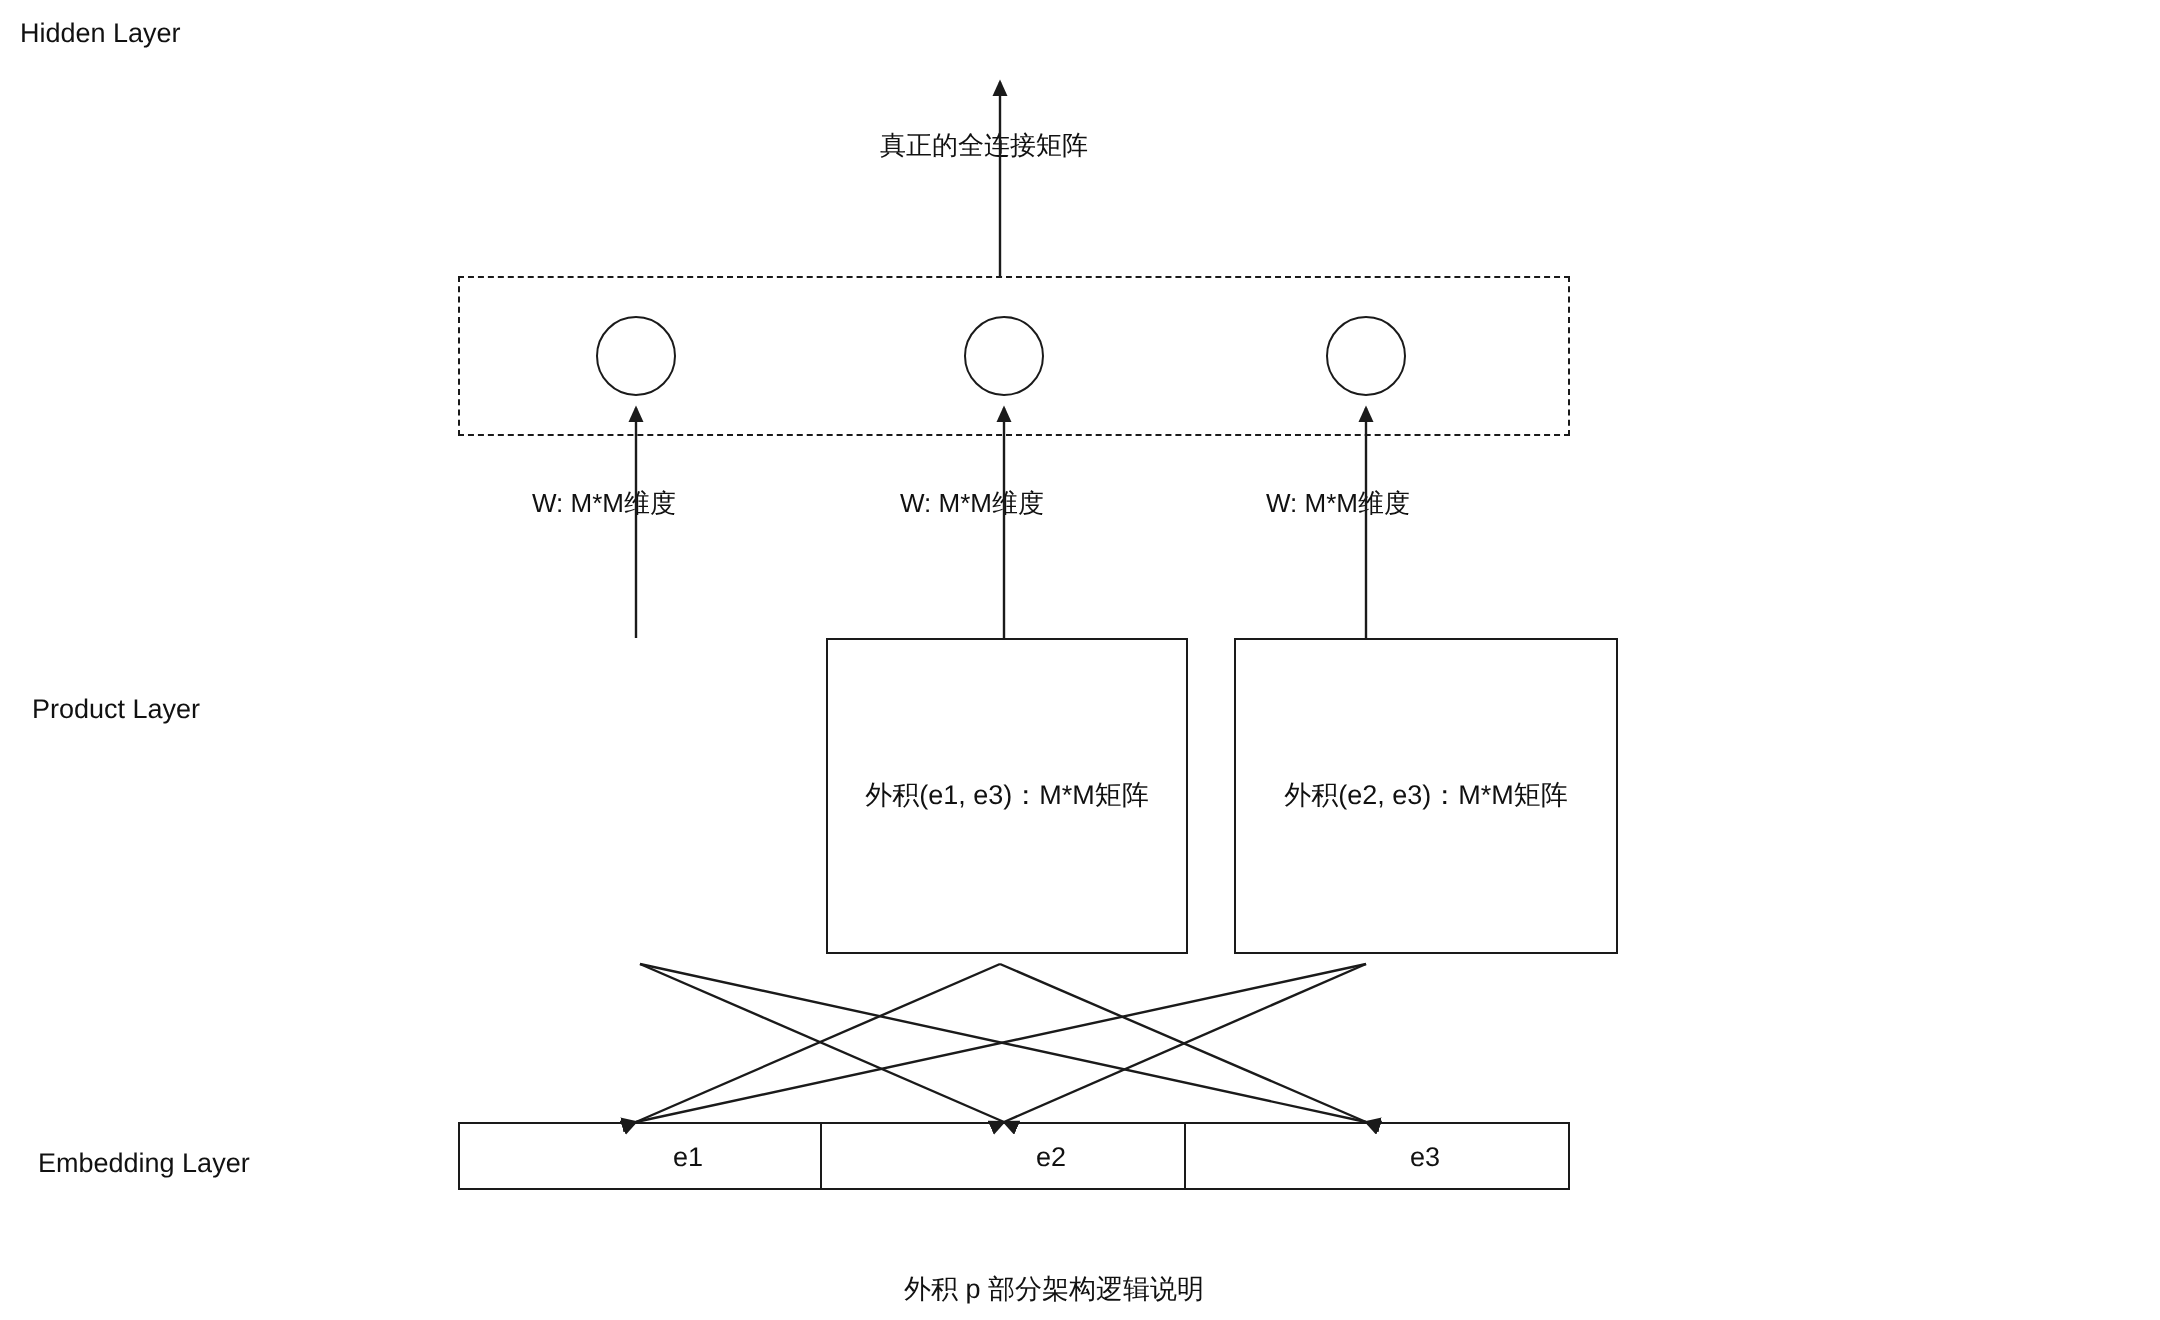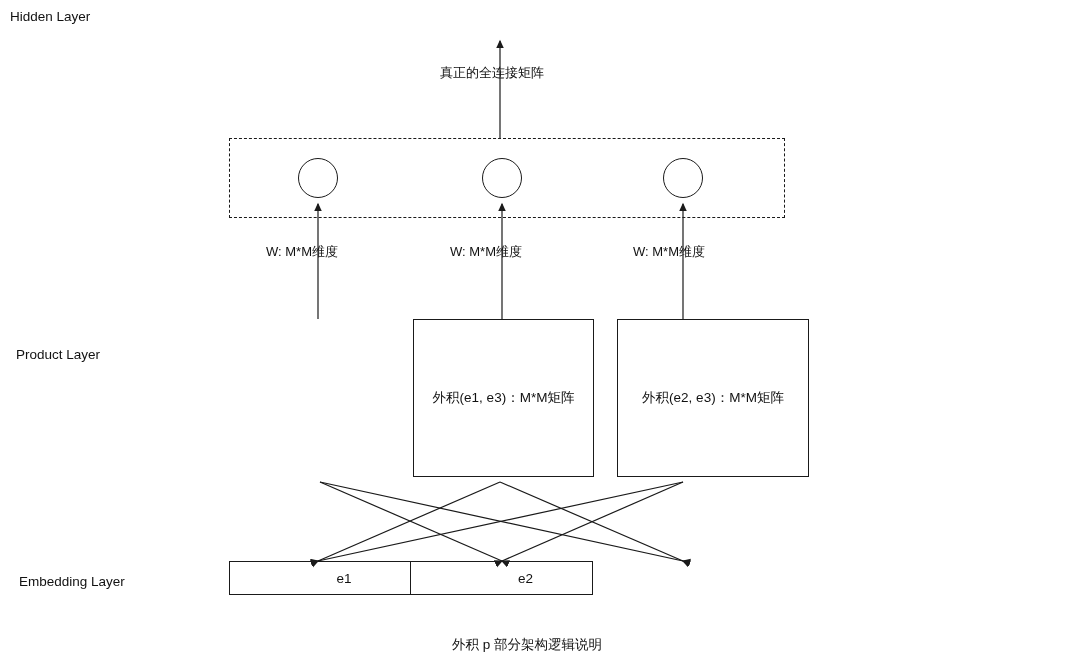--- a/index.html
+++ b/index.html
@@ -121,20 +121,21 @@
 
   <div class="node-circle" style="left:298px; top:158px;"></div>
   <div class="node-circle" style="left:482px; top:158px;"></div>
   <div class="node-circle" style="left:663px; top:158px;"></div>
 
   <div class="prod-cell" style="left:413px; top:319px; width:181px; height:158px;">外积(e1, e3)：M*M矩阵</div>
   <div class="prod-cell" style="left:593px; top:319px; width:192px; height:158px;margin-left:24px;">外积(e2, e3)：M*M矩阵</div>
 
   <div class="emb-cell" style="left:229px; top:561px; width:182px;">e1</div>
   <div class="emb-cell" style="left:410px; top:561px; width:183px;">e2</div>
+  <div class="emb-cell" style="left:592px; top:561px; width:193px;">e3</div>
 
   <div class="edge-label" style="left:440px; top:64px;">真正的全连接矩阵</div>
   <div class="edge-label" style="left:266px; top:243px;">W: M*M维度</div>
   <div class="edge-label" style="left:450px; top:243px;">W: M*M维度</div>
   <div class="edge-label" style="left:633px; top:243px;">W: M*M维度</div>
 
 
   <div class="caption" style="left:452px; top:636px;">外积 p 部分架构逻辑说明</div>
 
   <svg class="edges" viewBox="0 0 1080 660">

